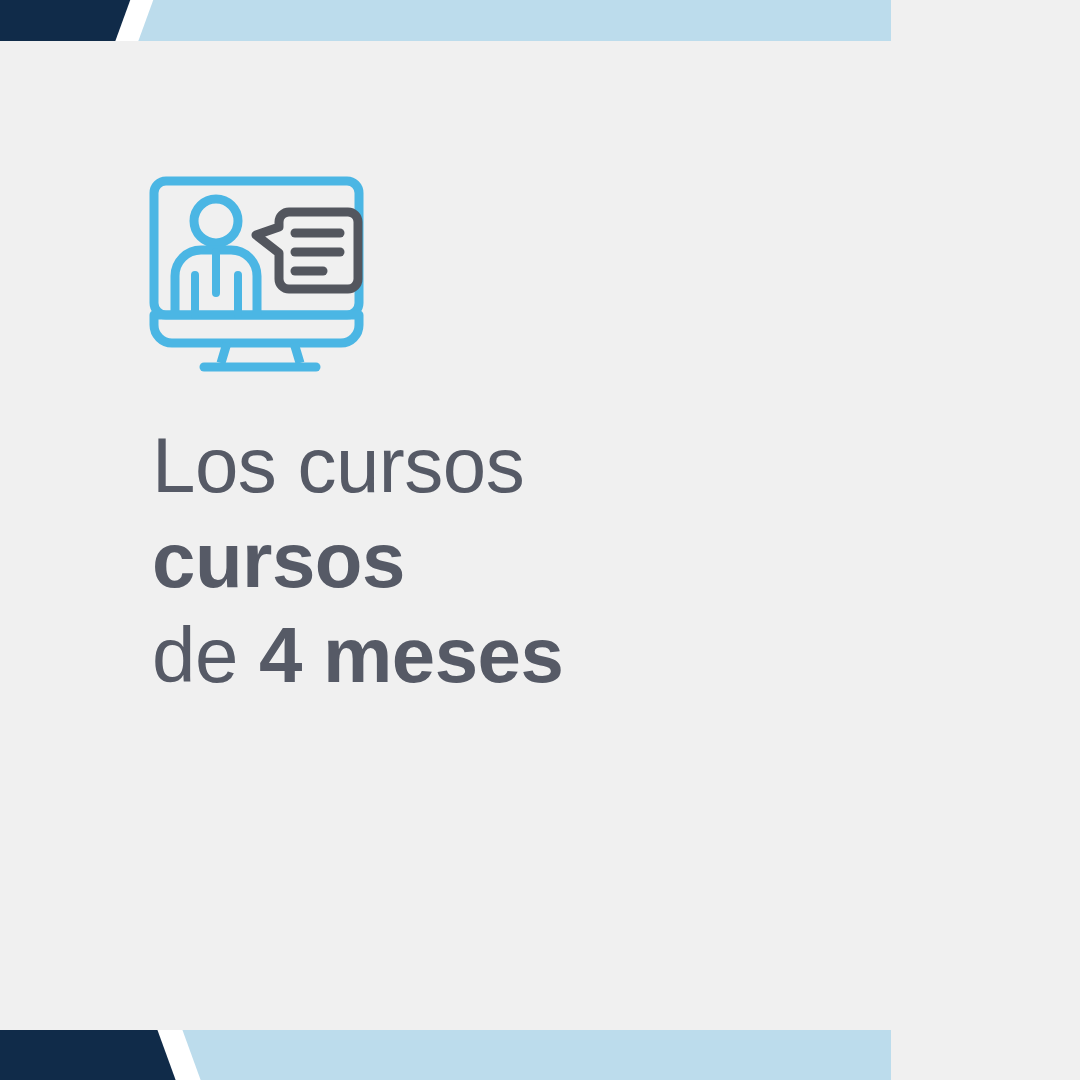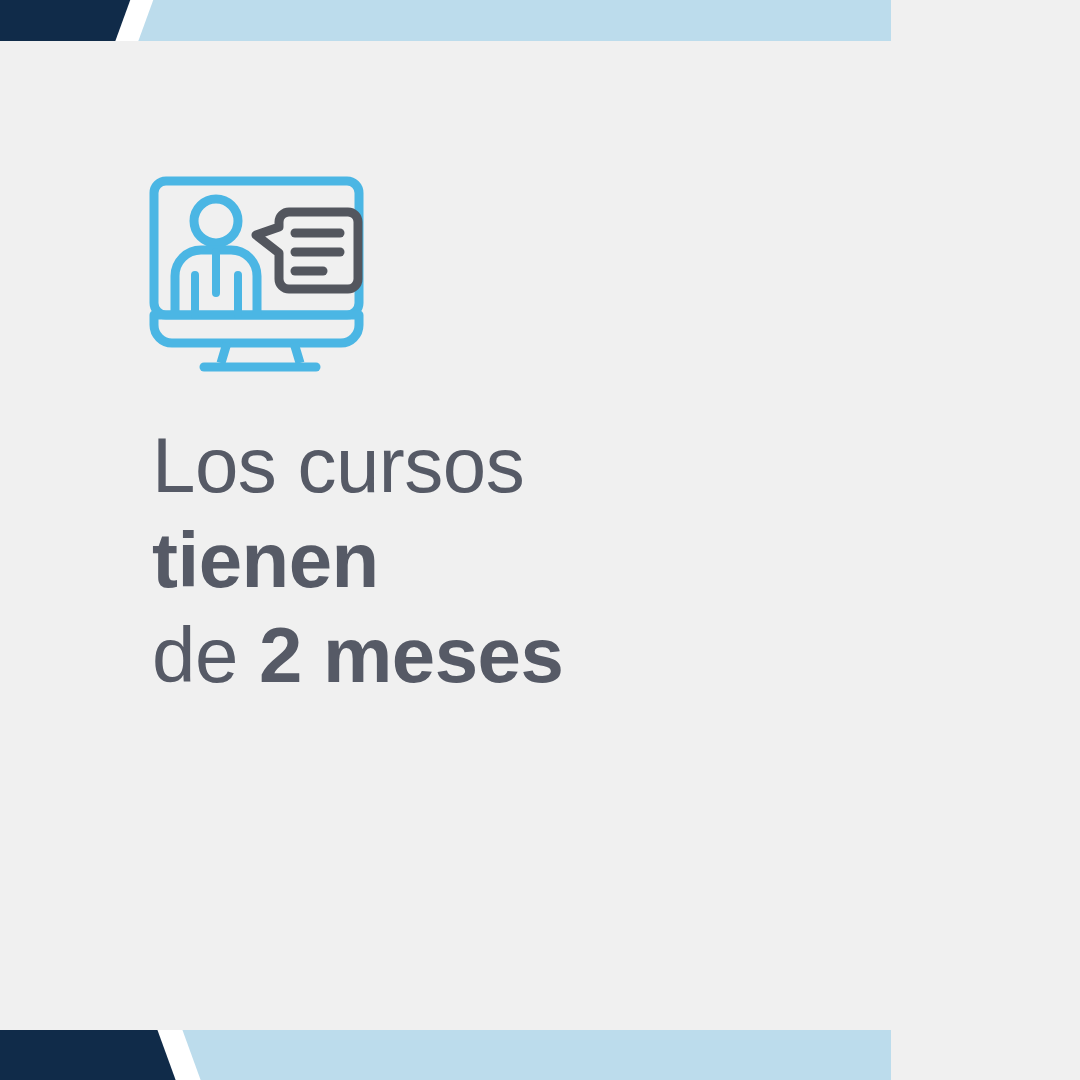--- a/index.html
+++ b/index.html
@@ -151,24 +151,24 @@
       <line x1="147" y1="58" x2="192" y2="58" stroke="#53565e" stroke-width="9" stroke-linecap="round"></line>
       <line x1="147" y1="77" x2="192" y2="77" stroke="#53565e" stroke-width="9" stroke-linecap="round"></line>
       <line x1="147" y1="96" x2="175" y2="96" stroke="#53565e" stroke-width="9" stroke-linecap="round"></line>
     </svg>
   </div>
 
   <div id="headline">
     <div class="line"><span>Los cursos</span><span class="b"></span></div>
 
 
-    <div class="line"><span></span><span class="b">tienen</span></div>
+    <div class="line"><span></span><span class="b">cursos</span></div>
 
 
-    <div class="line"><span>de </span><span class="b">2 meses</span></div>
+    <div class="line"><span>de </span><span class="b">4 meses</span></div>
   </div>
 
   <div class="banner" id="banner-bottom">
     <div class="band band-navy"></div>
     <div class="band band-white"></div>
     <div class="band band-blue"></div>
   </div>
 
 </div>
 

